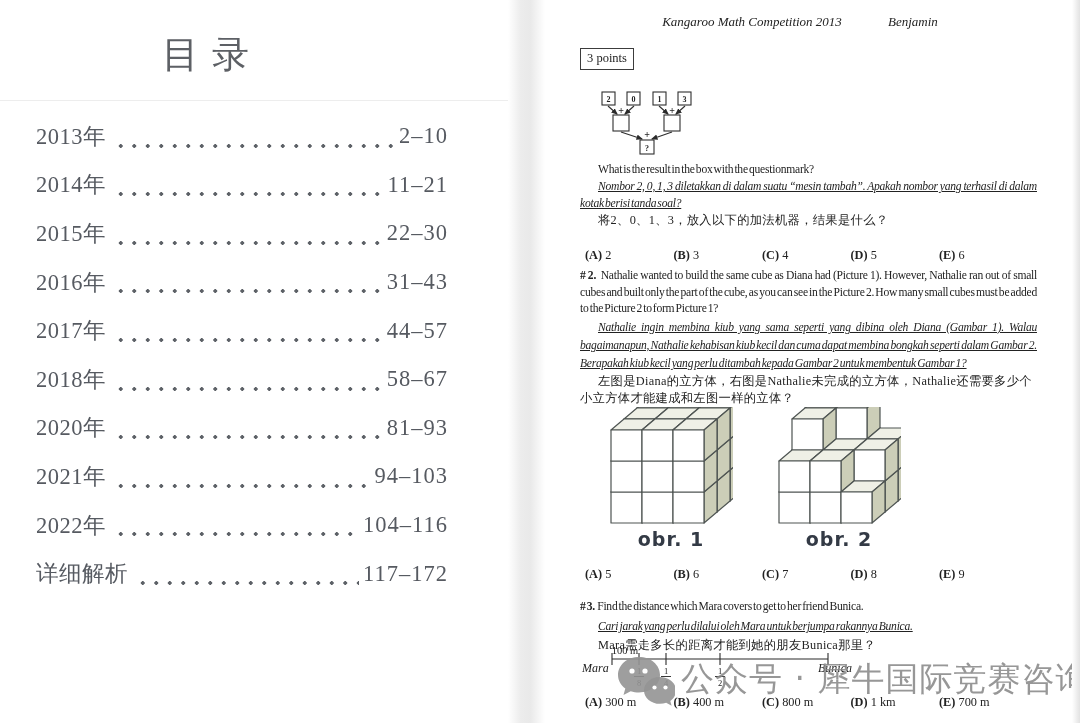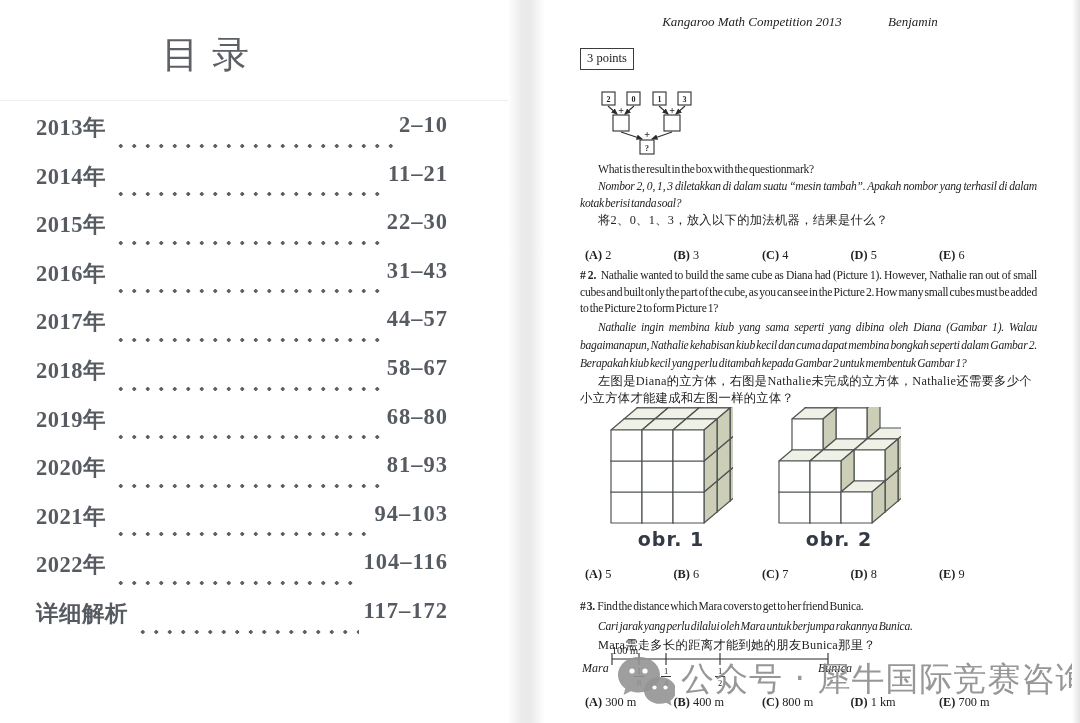--- a/index.html
+++ b/index.html
@@ -11,36 +11,36 @@
           background:linear-gradient(90deg,#ffffff 0%,#ececec 35%,#e9e9e9 60%,#ffffff 100%);}
   .page-right{left:545px;width:527px;}
   .right-edge{position:absolute;left:1072px;top:0;width:8px;height:723px;
           background:linear-gradient(90deg,#ffffff,#e2e2e2);}
 
   
   .toc-title{position:absolute;left:0;top:30px;width:424px;text-align:center;
              font-size:37px;letter-spacing:13px;color:#5d6065;}
   .toc-rule{position:absolute;left:0;top:100px;width:508px;height:1px;background:#ededed;}
   .toc-list{position:absolute;left:36px;top:112px;width:412px;}
-  .toc-row{height:48.6px;display:flex;align-items:flex-start;font-size:22.5px;color:#565a61;font-weight:bold;}
+  .toc-row{height:48.6px;display:flex;align-items:center;font-size:22.5px;color:#565a61;}
   .toc-label{flex:none;letter-spacing:0.5px;}
   .toc-dots{flex:1;height:4px;align-self:flex-end;margin:0 4px 13px 6px;
             background-image:radial-gradient(circle,#5d6167 1.6px,transparent 1.9px);
             background-size:13.5px 4px;background-repeat:repeat-x;background-position:2px 0;}
   .toc-pages{flex:none;letter-spacing:1px;}
 
   
   .rp{position:absolute;font-size:11.6px;line-height:16.5px;color:#222222;}
   .rp-header-title{left:0;top:14px;width:414px;text-align:center;font-style:italic;font-size:13px;}
   .rp-header-level{left:343px;top:14px;font-style:italic;font-size:13px;font-family:Liberation Serif, serif;}
   .points-badge{left:35px;top:48px;border:1px solid #3c3c3c;padding:1px 6px 2px 6px;font-size:12.5px;}
   .para{left:35px;width:457px;text-align:justify;letter-spacing:-0.25px;word-spacing:-1.5px;}
   .oneline{white-space:nowrap;text-align:left;}
   .qnum{font-weight:bold;}
-  .malay{font-style:italic;}
+  .malay{font-style:italic;text-decoration:underline;}
   .indent{text-indent:18px;}
   .zh{font-size:12.3px;letter-spacing:0.3px;word-spacing:0;}
   .opts{left:40px;display:grid;grid-template-columns:repeat(5,88.5px);font-size:12.3px;white-space:nowrap;}
   .opt-key{font-weight:bold;}
   .cube-label{position:absolute;width:124px;text-align:center;top:528px;
               font-family:"DejaVu Sans","Liberation Sans",sans-serif;
               font-weight:bold;font-size:19px;color:#333a45;letter-spacing:1px;}
   svg text{font-family:"Liberation Serif","DejaVu Serif",serif;}
 
   
@@ -81,25 +81,20 @@
         </div>
         <div class="toc-row">
           <span class="toc-label">2017年</span>
           <span class="toc-dots"></span>
           <span class="toc-pages">44–57</span>
         </div>
         <div class="toc-row">
           <span class="toc-label">2018年</span>
           <span class="toc-dots"></span>
           <span class="toc-pages">58–67</span>
-        </div>
-        <div class="toc-row">
-          <span class="toc-label">2019年</span>
-          <span class="toc-dots"></span>
-          <span class="toc-pages">68–80</span>
         </div>
         <div class="toc-row">
           <span class="toc-label">2020年</span>
           <span class="toc-dots"></span>
           <span class="toc-pages">81–93</span>
         </div>
         <div class="toc-row">
           <span class="toc-label">2021年</span>
           <span class="toc-dots"></span>
           <span class="toc-pages">94–103</span>

